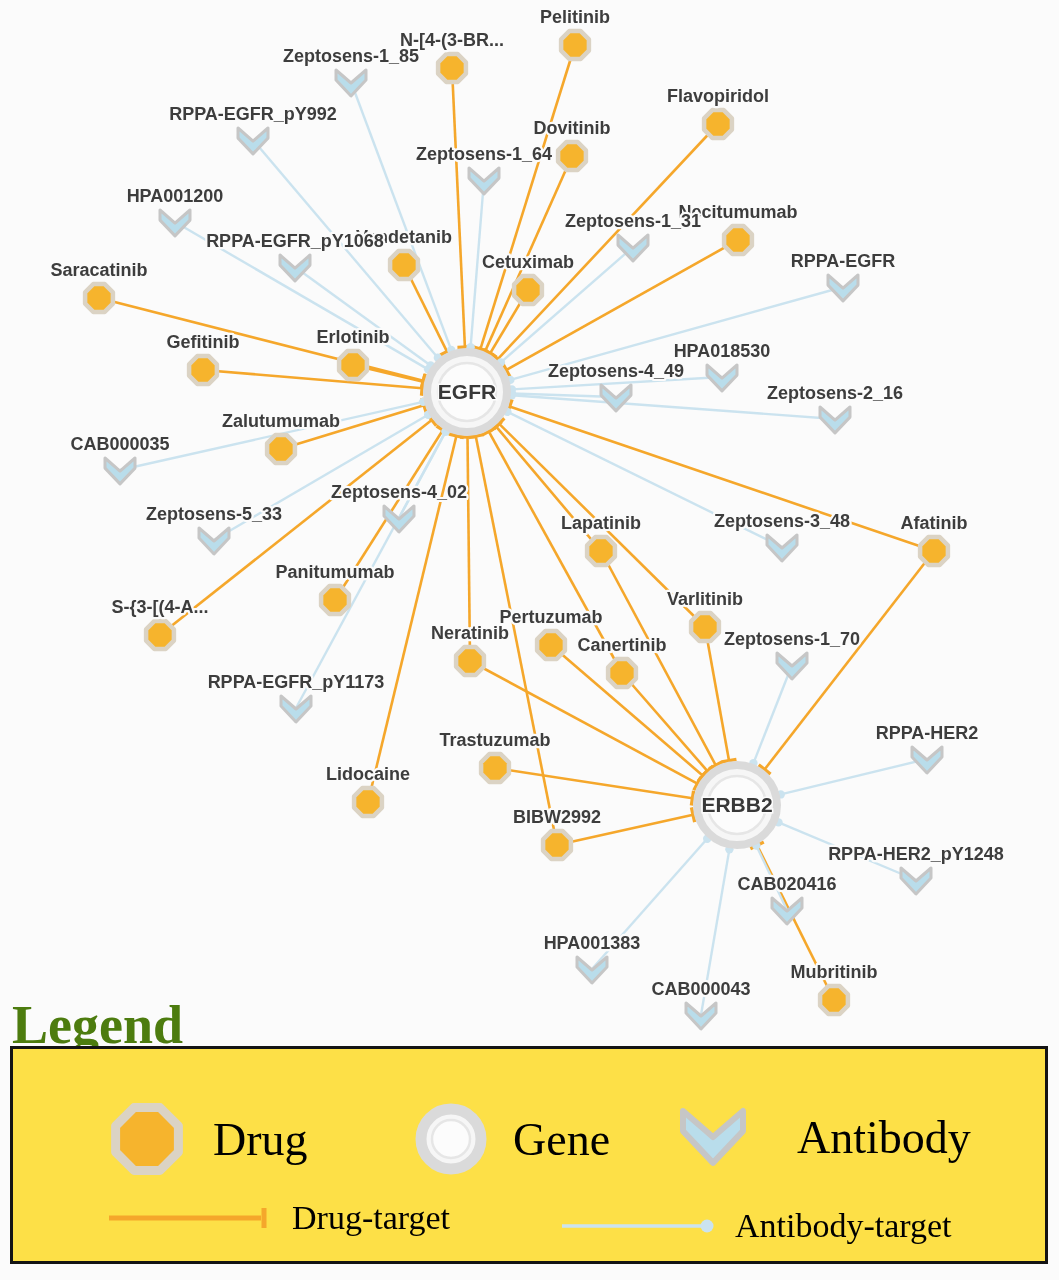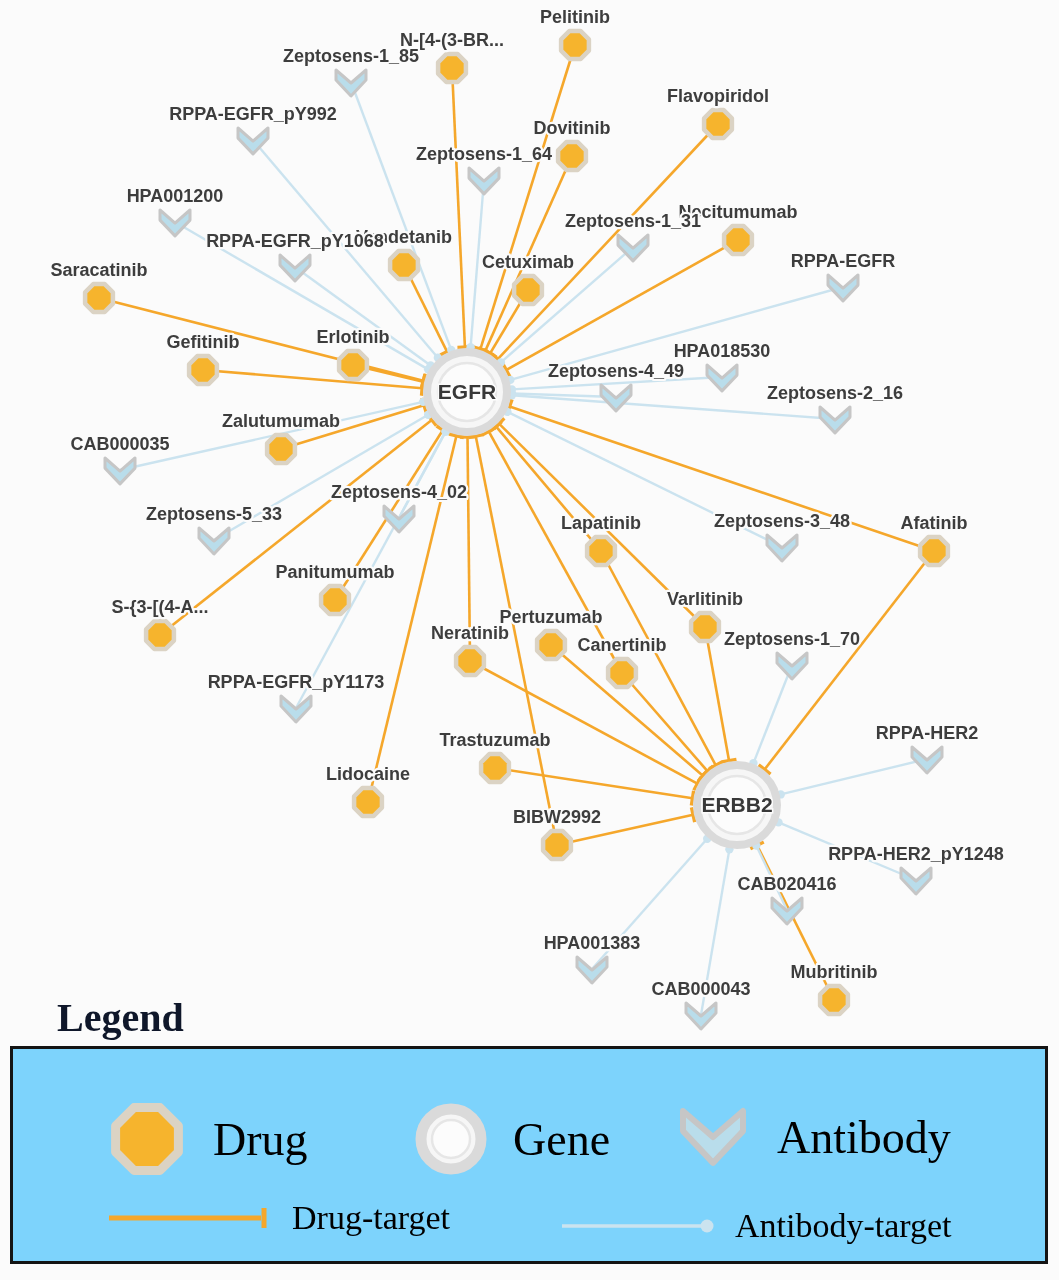--- a/index.html
+++ b/index.html
@@ -23,35 +23,35 @@
     fill:var(--label-color,#3d3d3d);text-anchor:middle;
     paint-order:stroke;stroke:var(--bg,#fbfbfb);stroke-width:4.5px;stroke-linejoin:round;
   }
   .gene-label{
     font-family:"Liberation Sans","DejaVu Sans",sans-serif;font-weight:bold;font-size:21px;
     fill:#383838;text-anchor:middle;paint-order:stroke;stroke:#fcfcfc;stroke-width:3px;
   }
   
   .legend-title{
     position:absolute;left:12px;top:994px;
-    font-family:"Liberation Serif","DejaVu Serif",serif;font-weight:bold;font-size:40px;color:#0f172a;margin-left:45px;
+    font-family:"Liberation Serif","DejaVu Serif",serif;font-weight:bold;font-size:54px;color:#4d7c0f;
   }
   .legend-box{
     position:absolute;left:10px;top:1046px;width:1032px;height:212px;
-    border:3px solid #141414;background:#7dd3fc;
+    border:3px solid #141414;background:#fde047;
   }
   .legend-item{position:absolute;display:flex;align-items:center;}
   .legend-item .lbl{
     font-family:"Liberation Serif","DejaVu Serif",serif;color:#000;white-space:nowrap;
   }
   .nodes-row .lbl{font-size:46px;margin-left:20px;}
   .edges-row .lbl{font-size:34px;margin-left:16px;}
   .li-drug{left:88px;top:44px;}
   .li-gene{left:396px;top:48px;align-items:center;}
-  .li-antibody{left:656px;top:48px;}
+  .li-antibody{left:656px;top:48px;gap:20px;}
   .li-drug-edge{left:93px;top:150px;}
   .li-ab-edge{left:546px;top:158px;}
   .licon .drug-shape{stroke-width:9px;}
   .licon .ab-shape{stroke-width:6px;}
   .licon .gene-outer{stroke-width:11px;}
   .edge-icon .drug-edge{stroke-width:5px;}
   .edge-icon .ab-edge{stroke-width:3.6px;}
 </style>
 </head>
 <body>

